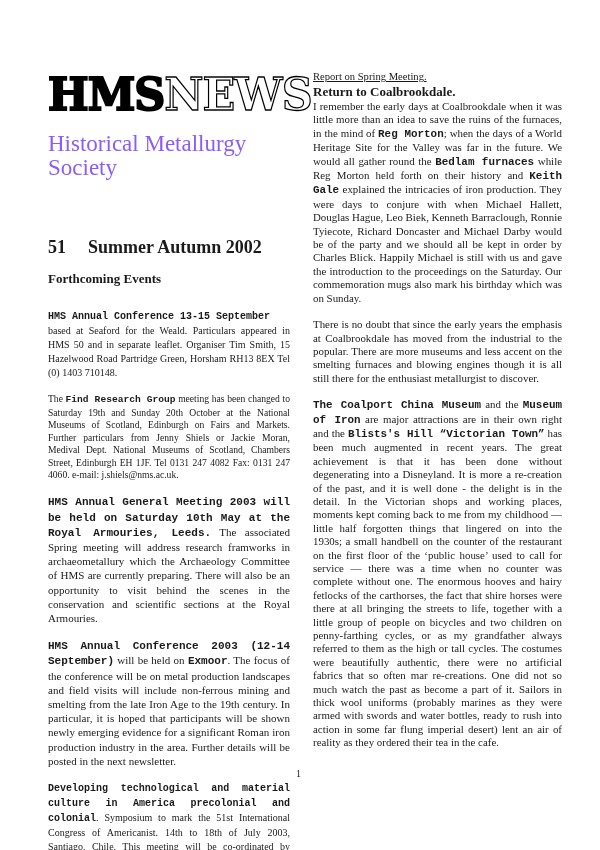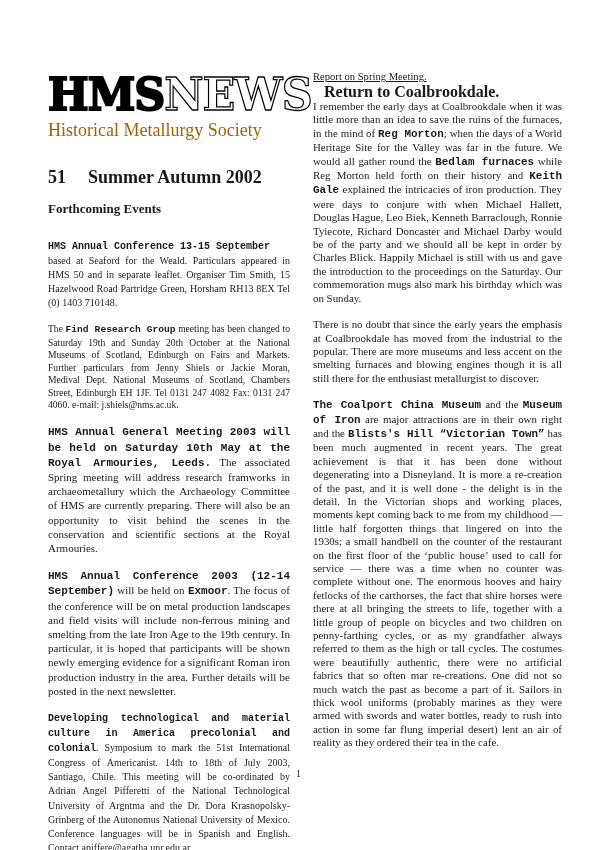--- a/index.html
+++ b/index.html
@@ -13,40 +13,40 @@
   .logo { display: flex; align-items: flex-end; height: 44px; margin-left: 0; }
   .logo-solid, .logo-outline {
     font-family: "DejaVu Serif", "Liberation Serif", serif;
     font-weight: 900; font-size: 43px; line-height: 44px; letter-spacing: -1px;
     transform: scaleY(1.05);
   }
   .logo-solid { color: #000; -webkit-text-stroke: 2px #000; }
   .logo-outline { color: #fff; -webkit-text-stroke: 1.2px #000; }
 
   .society {
-    font-size: 18px; line-height: 24px; margin-top: 2px; color: #a16207;
+    font-size: 23px; line-height: 24px; margin-top: 16px; color: #8b5cf6;
     letter-spacing: 0px;
   }
   .issue {
     font-size: 18px; font-weight: bold; margin-top: 24px; line-height: 22px;
   }
-  .issue .num { display: inline-block; width: 40px; }
+  .issue .num { display: inline-block; width: 40px; margin-top: 32px; }
   .section-title {
     font-size: 13px; font-weight: bold; margin-top: 13px; line-height: 16px;
   }
 
   p { margin: 0; text-align: justify; }
   .col-left p.block { font-size: 10.6px; line-height: 13.2px; margin-top: 13px; }
   .col-left p.block.first { margin-top: 22px; }
   .col-left p.small { font-size: 9.6px; line-height: 12.4px; }
   .col-left p.large { font-size: 11px; line-height: 14.2px; }
   .col-left p.medium { font-size: 10px; line-height: 14.1px; }
 
   .report-label { font-size: 10.6px; line-height: 13px; text-decoration: underline; }
-  .report-title { font-size: 16px; font-weight: bold; line-height: 17px; margin-left: 11px; }
+  .report-title { font-size: 13px; font-weight: bold; line-height: 17px; }
   .col-right p.block { font-size: 10.9px; line-height: 13.4px; margin-top: 13px; }
   .col-right p.block.first { margin-top: 0; }
   b { font-weight: bold; font-family: Liberation Mono, monospace; }
 
   .page-number {
     position: absolute; left: 296px; top: 768px; font-size: 10px; color: #222;
   }
 </style>
 </head>
 <body>

